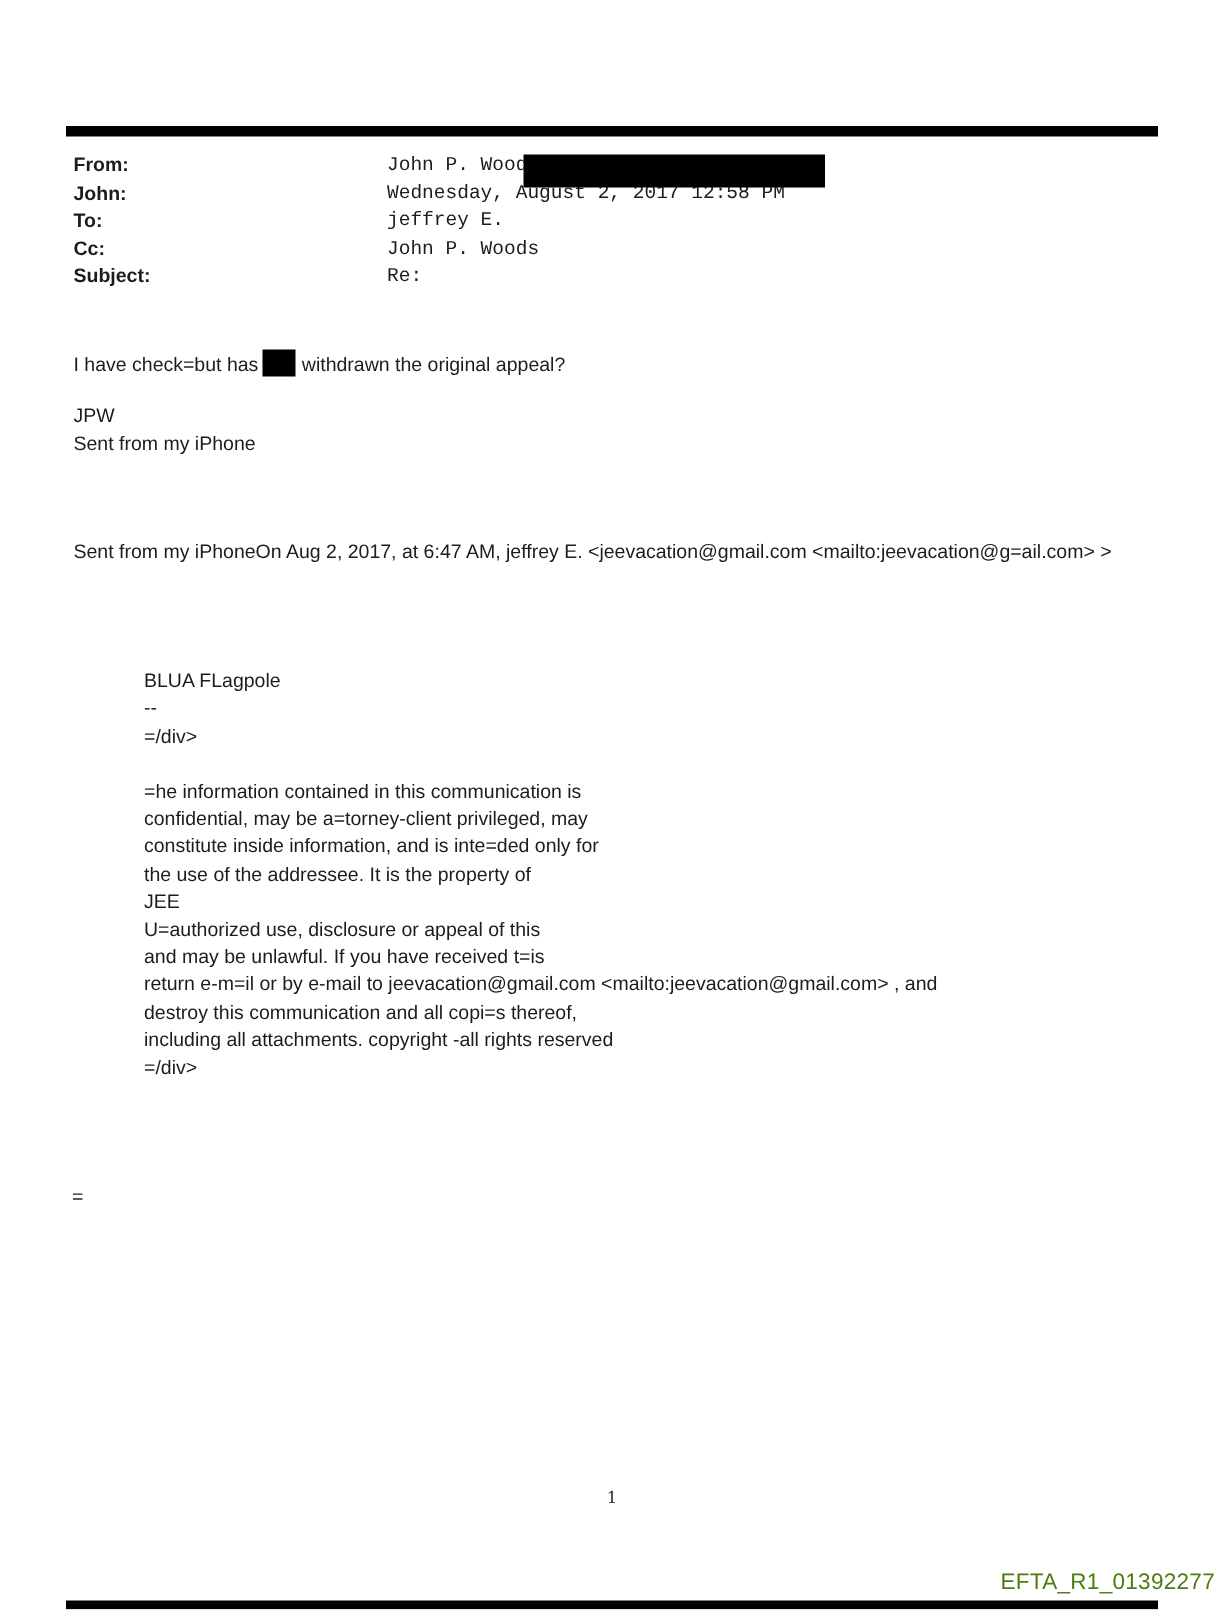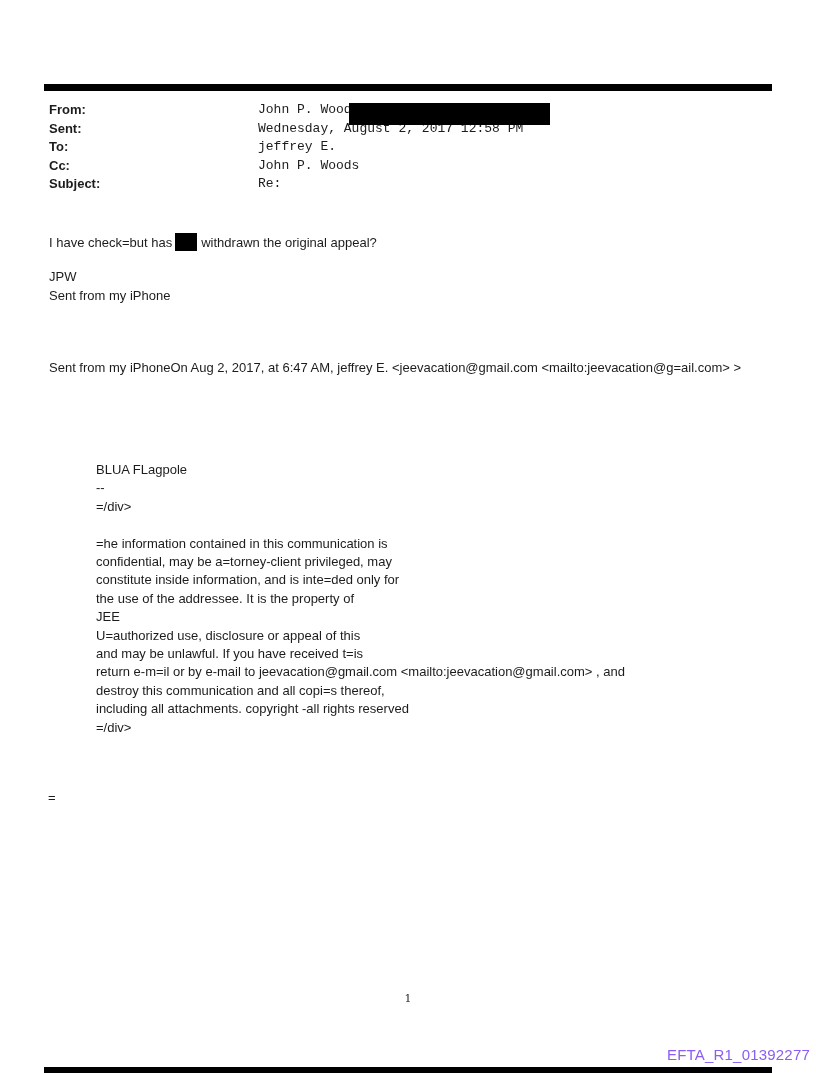--- a/index.html
+++ b/index.html
@@ -81,21 +81,20 @@
     line-height: 18.5px;
     width: 740px;
   }
 
   .quoted-block {
     position: absolute;
     left: 96px;
     top: 445px;
     line-height: 18.4px;
     white-space: nowrap;
-    margin-top: 16px;
   }
   .quoted-line { min-height: 18.4px; }
   .indent-more { padding-left: 28px; }
   .spacer-line { height: 18.4px; }
 
   .trailing-equals {
     position: absolute;
     left: 48px;
     top: 789px;
     line-height: 18.5px;
@@ -110,38 +109,38 @@
     font-family: "DejaVu Serif", "Liberation Serif", serif;
     font-size: 11px;
     color: #2a2a2a;
   }
 
   .bates-number {
     position: absolute;
     right: 6px;
     top: 1046px;
     font-size: 15px;
-    color: #8b5cf6;
+    color: #4d7c0f;
     letter-spacing: 0.2px;
   }
 </style>
 </head>
 <body>
 
 <div class="page">
 
   <div class="rule rule-top"></div>
 
   <div class="header-block">
     <div class="header-row">
       <span class="header-label">From:</span>
       <span class="header-value">John P. Woods</span>
     </div>
     <div class="header-row">
-      <span class="header-label">Sent:</span>
+      <span class="header-label">John:</span>
       <span class="header-value">Wednesday, August 2, 2017 12:58 PM</span>
     </div>
     <div class="header-row">
       <span class="header-label">To:</span>
       <span class="header-value">jeffrey E.</span>
     </div>
     <div class="header-row">
       <span class="header-label">Cc:</span>
       <span class="header-value">John P. Woods</span>
     </div>

